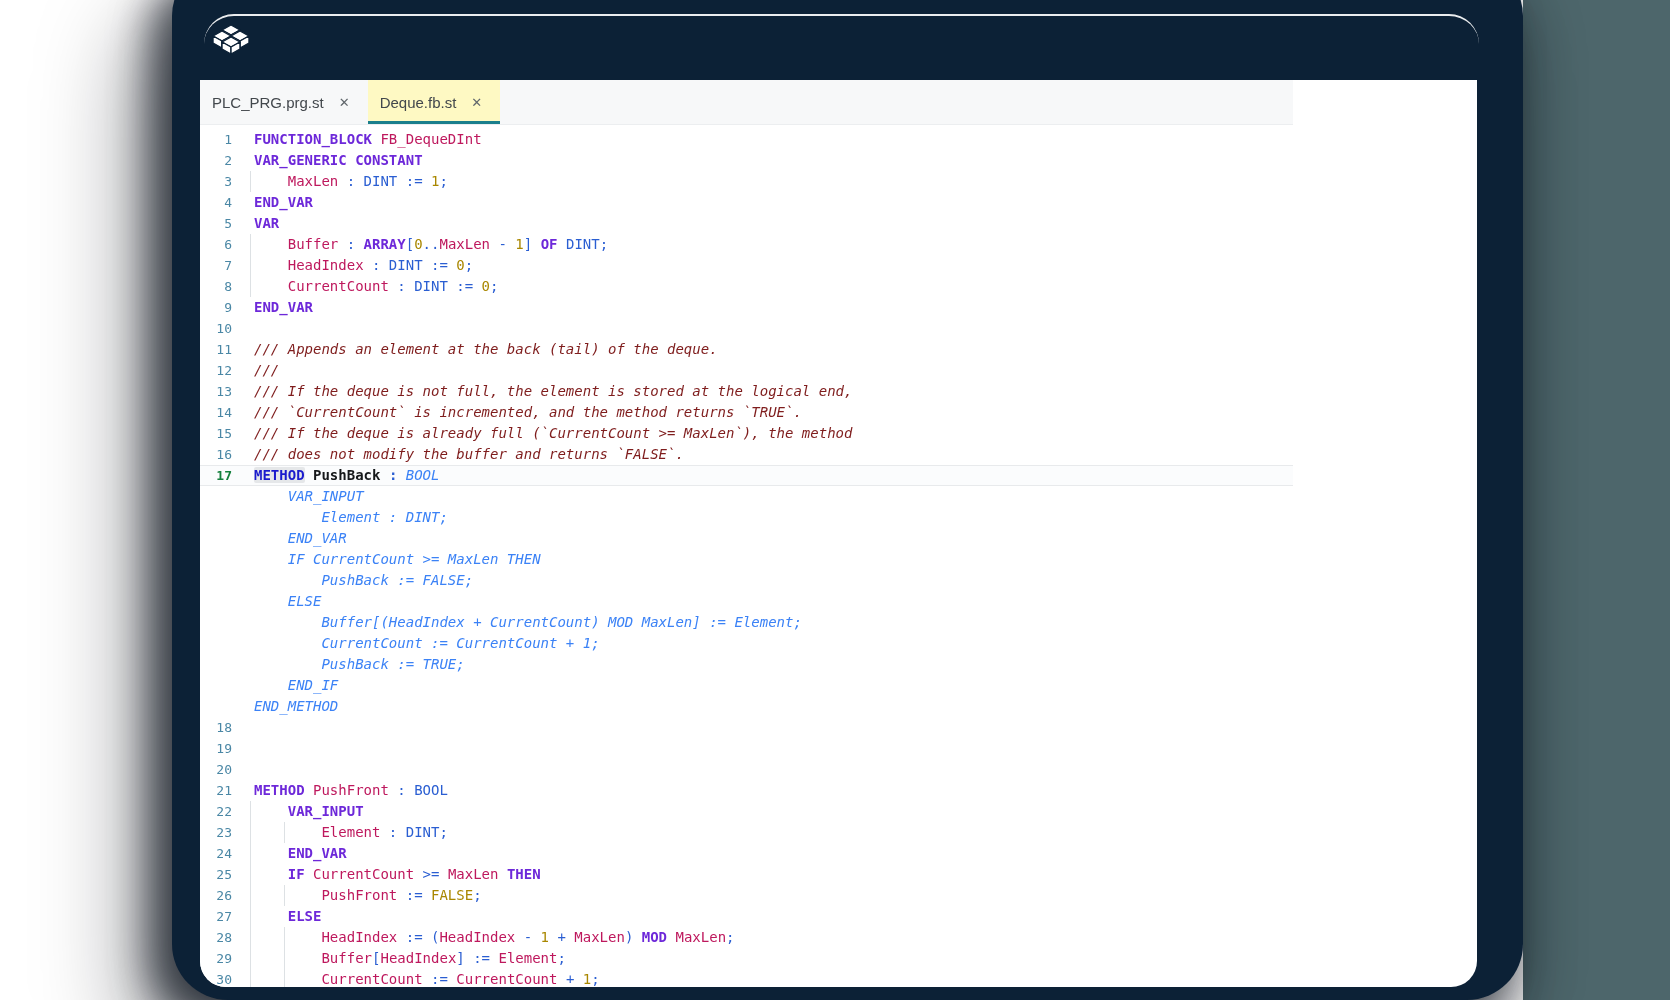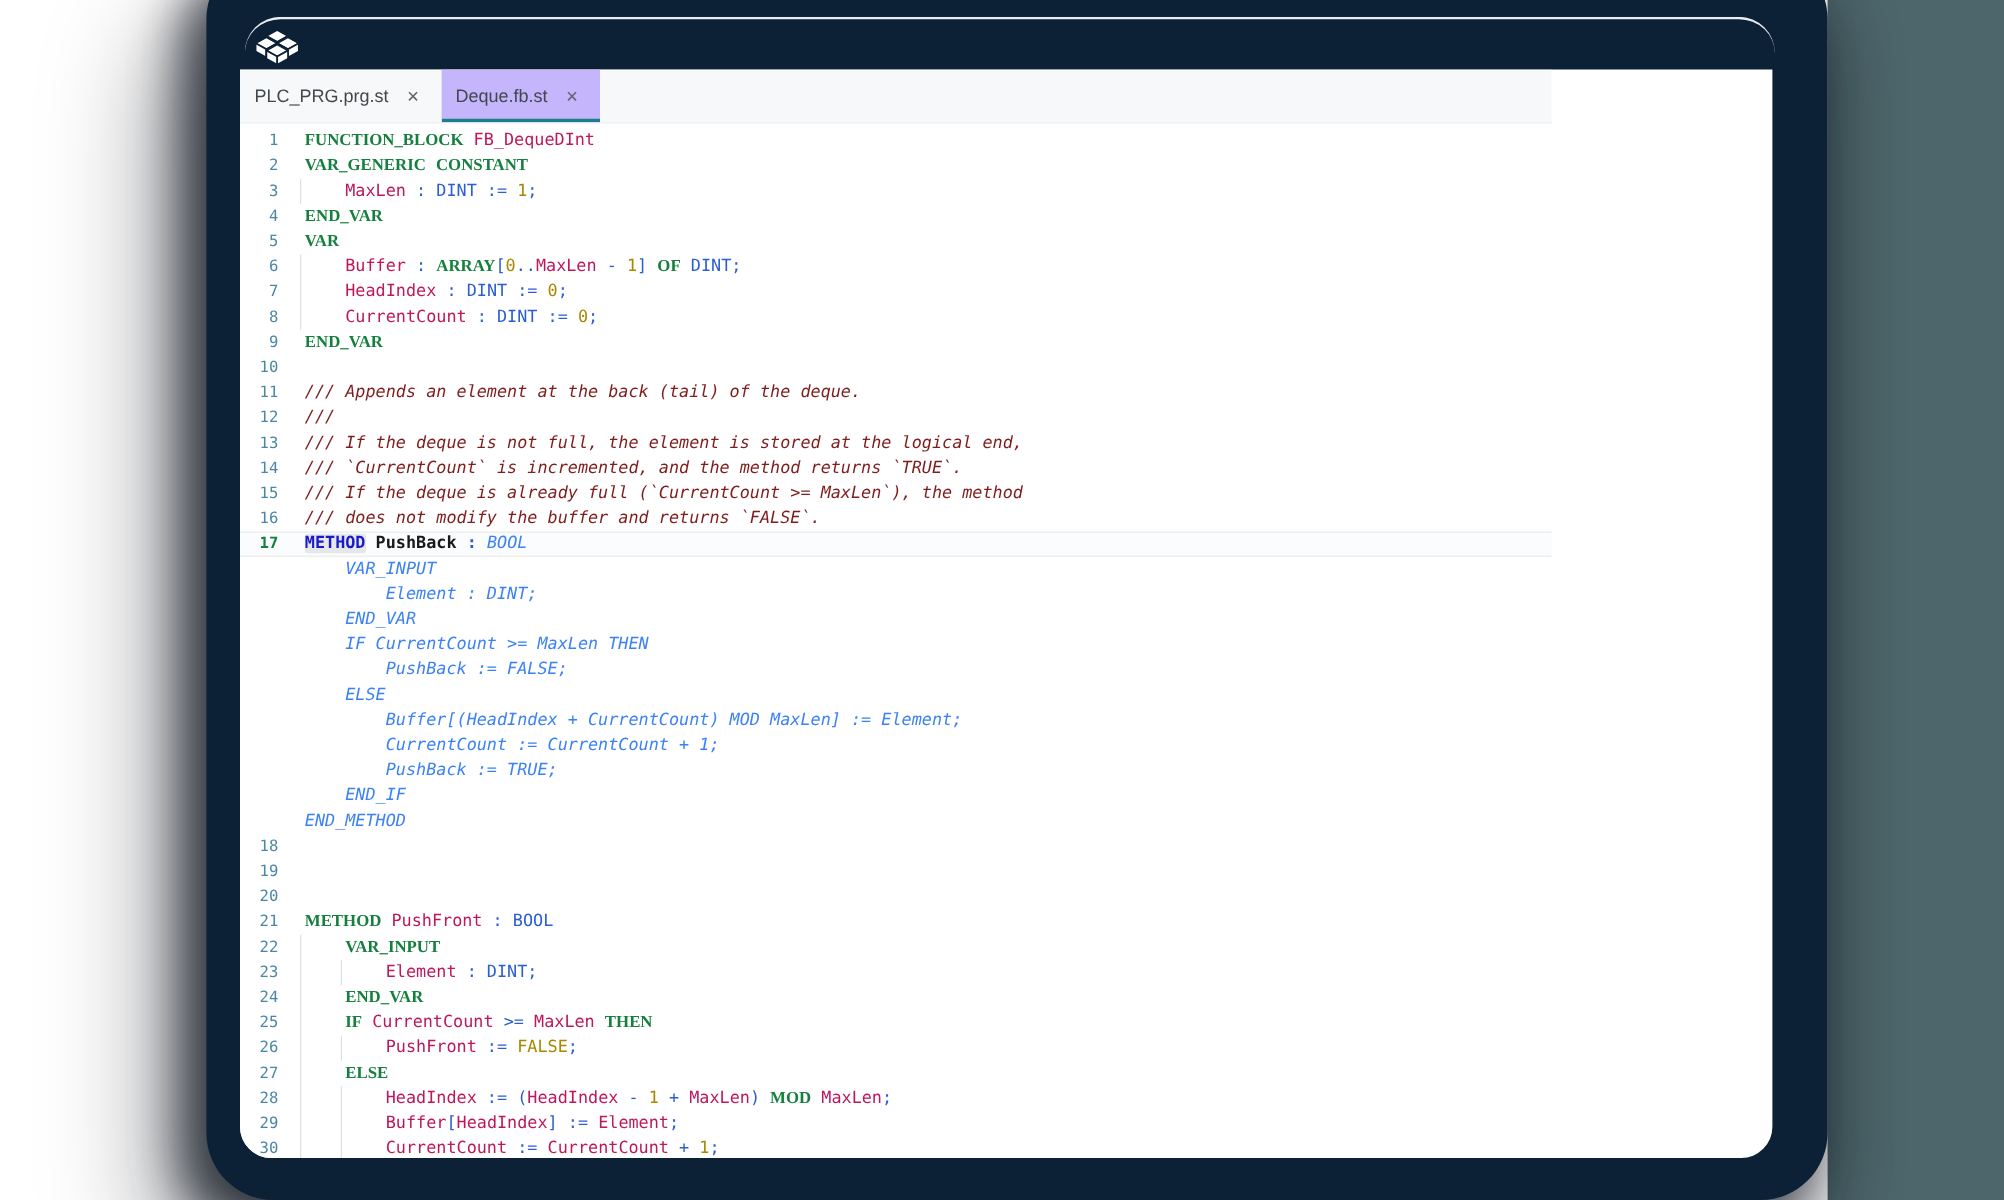--- a/index.html
+++ b/index.html
@@ -5,40 +5,40 @@
   html,body{margin:0;padding:0;background:#ffffff;}
   .canvas{position:relative;width:1670px;height:1000px;overflow:hidden;background:#ffffff;
           font-family:"Liberation Sans", sans-serif;}
   .slate-band{position:absolute;top:0;right:0;width:147px;height:1000px;background:#4d666b;}
   .window{position:absolute;left:172px;top:-40px;width:1351px;height:1040px;background:#0c2136;
           border-radius:56px;
           box-shadow:-22px 18px 38px rgba(2,8,18,.55), -45px 55px 90px rgba(2,8,18,.35), 0 30px 60px rgba(2,8,18,.45);}
   .topline{position:absolute;left:204px;top:14px;width:1275px;height:38px;
            border-top:2px solid rgba(255,255,255,.92);border-radius:30px 30px 0 0;pointer-events:none;}
   .logo{position:absolute;left:211px;top:24px;width:40px;height:34px;}
-  .card{position:absolute;left:200px;top:58px;width:1277px;height:907px;background:#ffffff;
+  .card{position:absolute;left:200px;top:80px;width:1277px;height:907px;background:#ffffff;
         border-radius:0 0 26px 26px;overflow:hidden;}
   .content-col{width:1093px;}
   
   .tabbar{display:flex;align-items:stretch;height:45px;width:1093px;background:#f7f8f9;
           border-bottom:1px solid #eceef0;box-sizing:border-box;font-size:15px;}
   .tab{display:flex;align-items:center;gap:15px;padding:0 18px 0 12px;color:#42474c;cursor:default;}
-  .tab.active{background:#c4b5fd;box-shadow:inset 0 -3px 0 #1b7f8c;}
+  .tab.active{background:#fef9c3;box-shadow:inset 0 -3px 0 #1b7f8c;}
   .tab-label{white-space:nowrap;}
   .tab-close{font-size:13px;color:#61676c;line-height:1;}
   
   .editor{padding-top:4px;width:1093px;font-family:"DejaVu Sans Mono", monospace;
           font-size:14px;background:#ffffff;}
   .row{display:flex;height:21px;line-height:21px;box-sizing:border-box;}
   .row.hl{background:#fbfcfd;border-top:1px solid #e8eaec;border-bottom:1px solid #e8eaec;line-height:19px;}
   .num{flex:none;width:32px;padding-right:14px;text-align:right;color:#4a87a5;font-size:13px;}
   .row.hl .num{color:#15803d;font-weight:bold;}
   .code{position:relative;flex:1;white-space:pre;padding-left:8px;color:#16181a;}
   .guide{position:absolute;top:0;bottom:0;border-left:1px solid #dde1e4;}
-  .t-kw{color:#15803d;font-weight:bold;font-family:Liberation Serif, serif;}
+  .t-kw{color:#6d28d9;font-weight:bold;}
   .t-kwbox{color:#1a1acd;font-weight:bold;background:#e5e7e9;border-radius:2px;}
   .t-bl{color:#2a5ed2;}
   .t-blb{color:#2a5ed2;font-weight:bold;}
   .t-nm{color:#a98700;}
   .t-id{color:#be185d;}
   .t-idb{color:#16181a;font-weight:bold;margin-top:16px;}
   .t-cm{color:#7f1d1d;font-style:italic;}
   .t-gh{color:#3b82f6;font-style:italic;}
 </style>
 </head>

